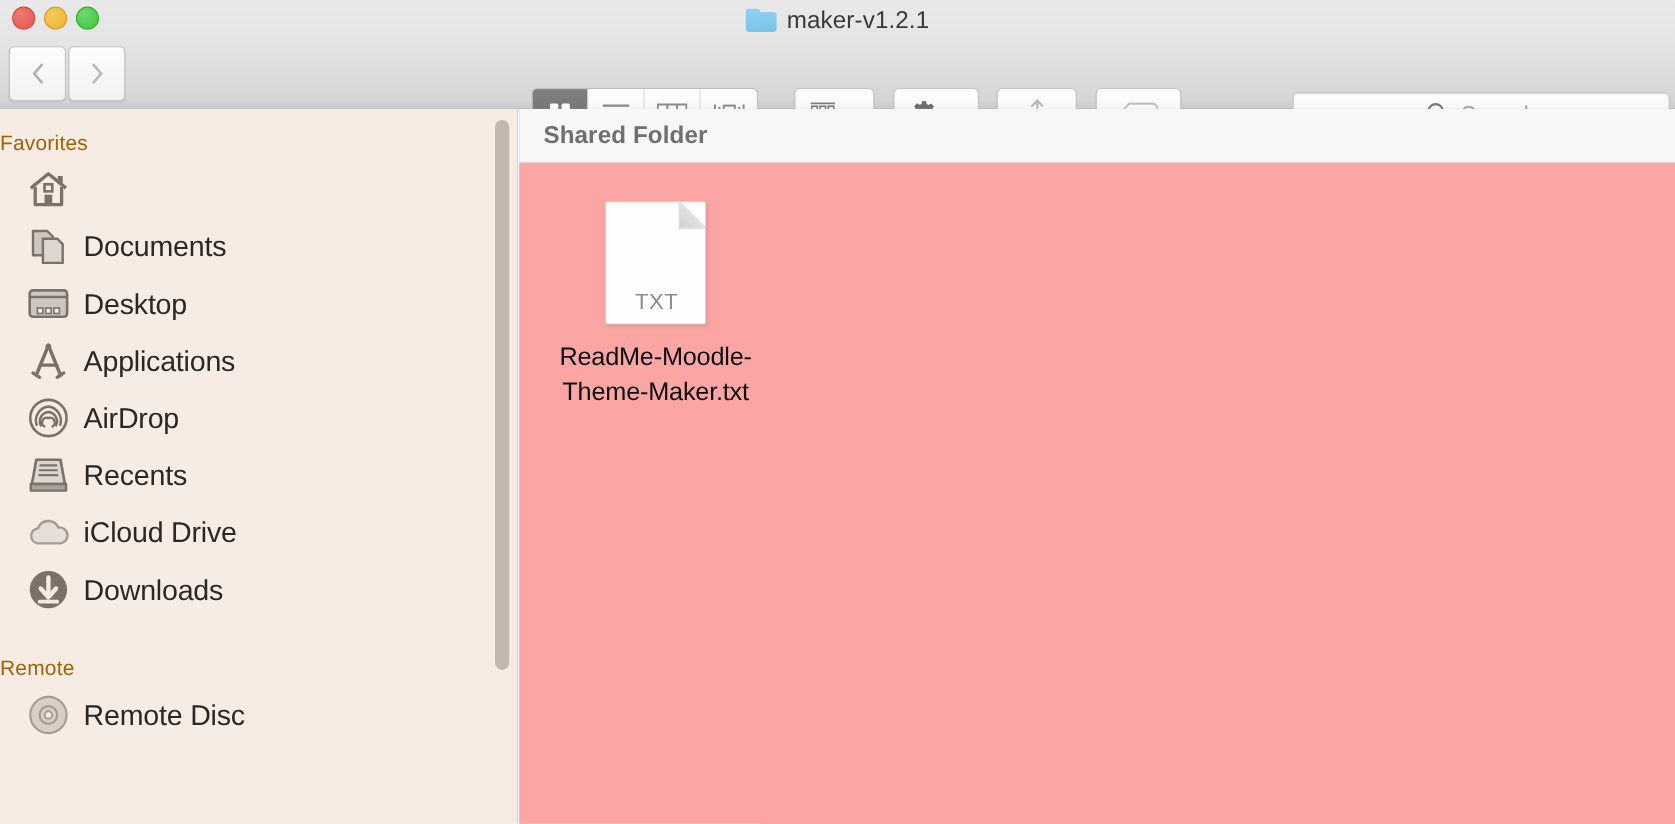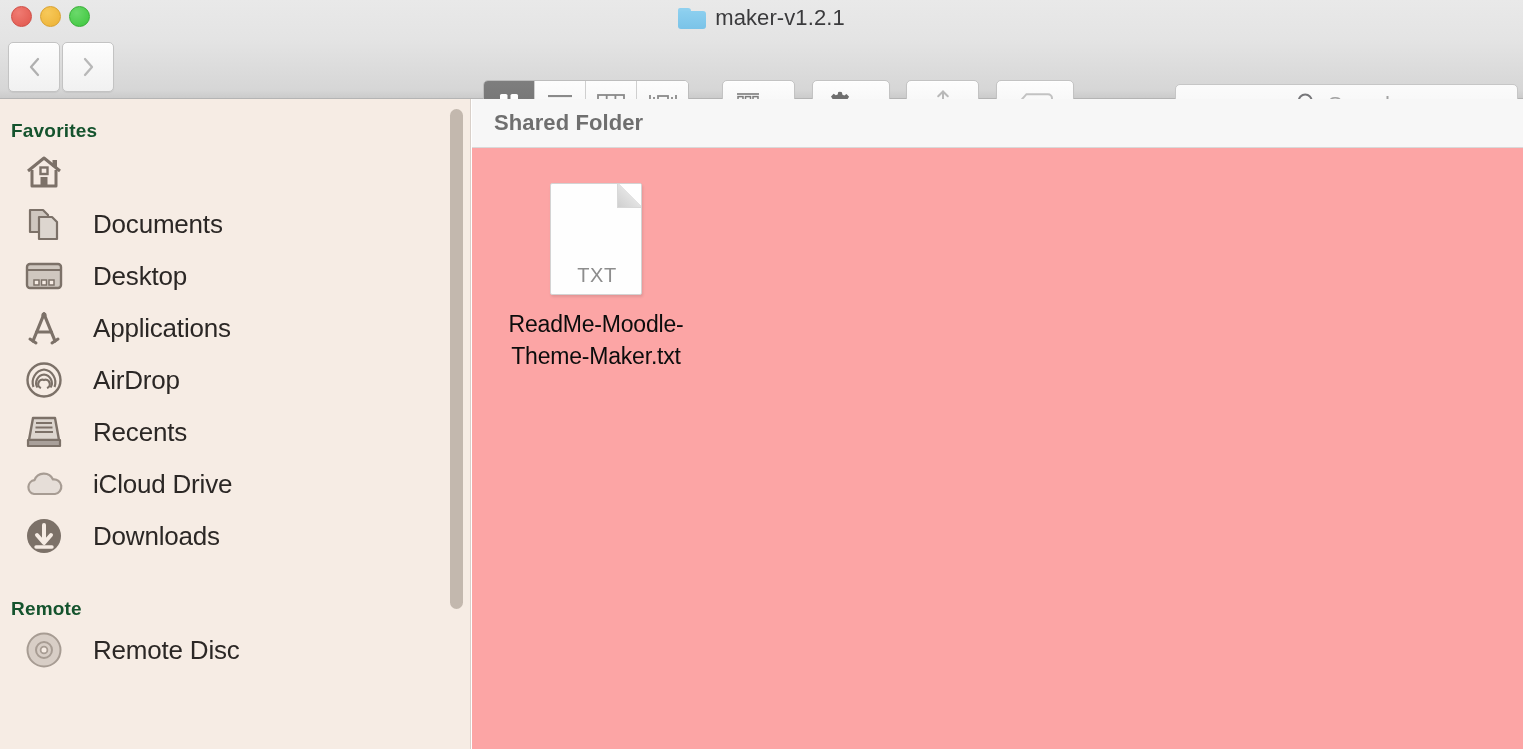--- a/index.html
+++ b/index.html
@@ -162,35 +162,34 @@
   .sidebar {
     position: absolute;
     left: 0; top: 99px;
     width: 471px; height: 650px;
     background: #f6ece4;
     border-right: 1px solid #d9d0c9;
     overflow: hidden;
   }
   .sb-section {
     font-size: 19px;
-    font-weight: bold;
-    color: #14532d;
-    padding-left: 11px;
+    font-weight: normal;
+    color: #a16207;
     margin-top: 21px;
     margin-bottom: 4px;
     letter-spacing: 0.2px;
   }
   .sb-section.devices { margin-top: 36px; }
 
   .sb-item {
     display: flex;
     align-items: center;
     height: 52px;
     padding-left: 24px;
-    gap: 29px;
+    gap: 12px;
   }
   .sb-icon {
     width: 40px; height: 40px;
     display: flex; align-items: center; justify-content: center;
     flex: 0 0 40px;
   }
   .sb-label {
     font-size: 26px;
     color: #2b2725;
     letter-spacing: -0.2px;

